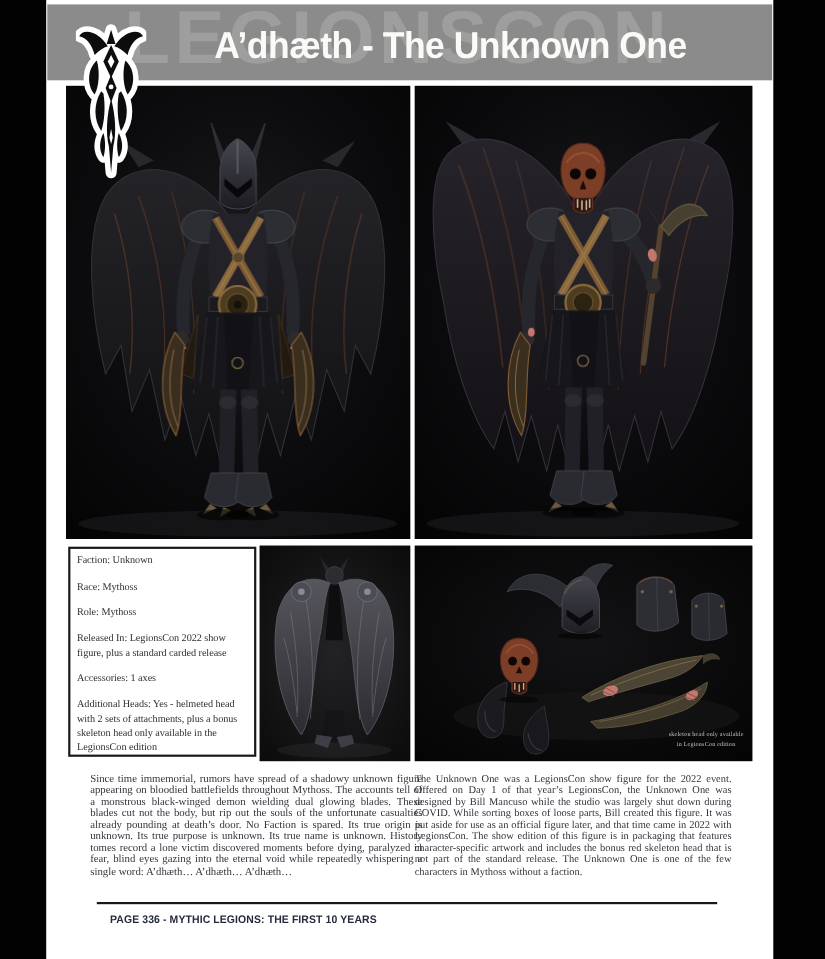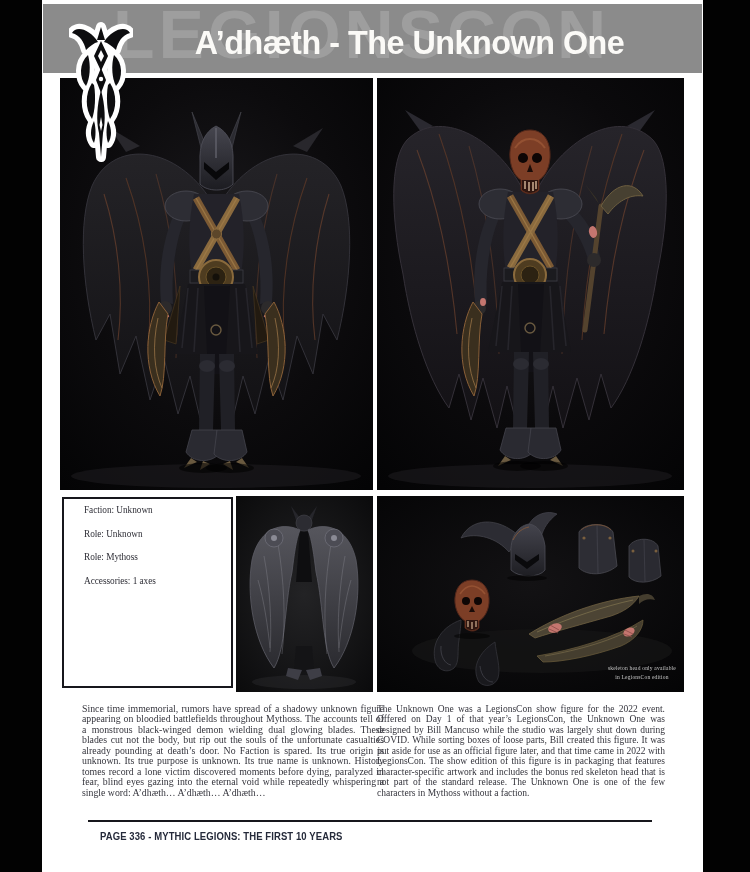--- a/index.html
+++ b/index.html
@@ -28,21 +28,21 @@
   .photo2{left:377px;top:78px;width:307px;height:412px;}
   .photo3{left:236px;top:496px;width:137px;height:196px;}
   .photo4{left:377px;top:496px;width:307px;height:196px;}
   .photo svg{display:block;width:100%;height:100%;}
 
   .caption{position:absolute;right:8px;bottom:10px;text-align:center;color:#c9c9c9;
            font-size:5.5px;line-height:1.6;letter-spacing:0.2px;}
 
   
   .spec-box{left:62px;top:497px;width:171px;height:191px;border:2px solid #17171c;box-sizing:border-box;
-            padding:5px 20px;color:#2e2e36;font-size:9.3px;line-height:13px;letter-spacing:-0.05px;}
+            padding:5px 6px;color:#2e2e36;font-size:9.3px;line-height:13px;letter-spacing:-0.05px;}
   .spec-box p{margin:0 0 10.5px 0;}
   .spec-box p:last-child{margin-bottom:0;}
 
   
   .col{top:704px;text-align:justify;color:#34343c;line-height:10.45px;}
   .col-left{left:82px;width:302px;font-size:9.8px;}
   .col-right{left:377px;width:288px;font-size:9.5px;}
 
   
   .footer-rule{left:88px;top:820px;width:564px;height:2px;background:#17171c;}
@@ -255,23 +255,25 @@
       <ellipse cx="106" cy="224" rx="3" ry="4" fill="#c4766f"></ellipse>
       <path d="M96,224 C83,248 79,288 97,318 C104,298 100,262 105,236 Z" fill="#3a2f1e" stroke="#8a6038" stroke-width="1"></path>
       <path d="M95,240 C89,268 91,292 99,310" stroke="#b08450" stroke-width="0.8" opacity="0.8" fill="none"></path>
       <ellipse cx="140" cy="388" rx="24" ry="5" fill="#000000" opacity="0.55"></ellipse>
       <ellipse cx="167" cy="388" rx="24" ry="5" fill="#000000" opacity="0.55"></ellipse>
     </svg>
   </div>
 
   <div class="abs spec-box">
     <p>Faction: Unknown</p>
-    <p>Role: Unknown</p>
+    <p>Race: Mythoss</p>
     <p>Role: Mythoss</p>
+    <p>Released In: LegionsCon 2022 show figure, plus a standard carded release</p>
     <p>Accessories: 1 axes</p>
+    <p>Additional Heads: Yes - helmeted head with 2 sets of attachments, plus a bonus skeleton head only available in the LegionsCon edition</p>
   </div>
 
   <div class="abs photo photo3">
     <svg viewBox="0 0 137 196" xmlns="http://www.w3.org/2000/svg">
       <defs>
         <radialGradient id="p3bg" cx="50%" cy="50%" r="72%">
           <stop offset="0" stop-color="#232325"></stop>
             <stop offset="1" stop-color="#0a0a0b"></stop>
         </radialGradient>
         <linearGradient id="p3wing" x1="0" y1="0" x2="0" y2="1">

